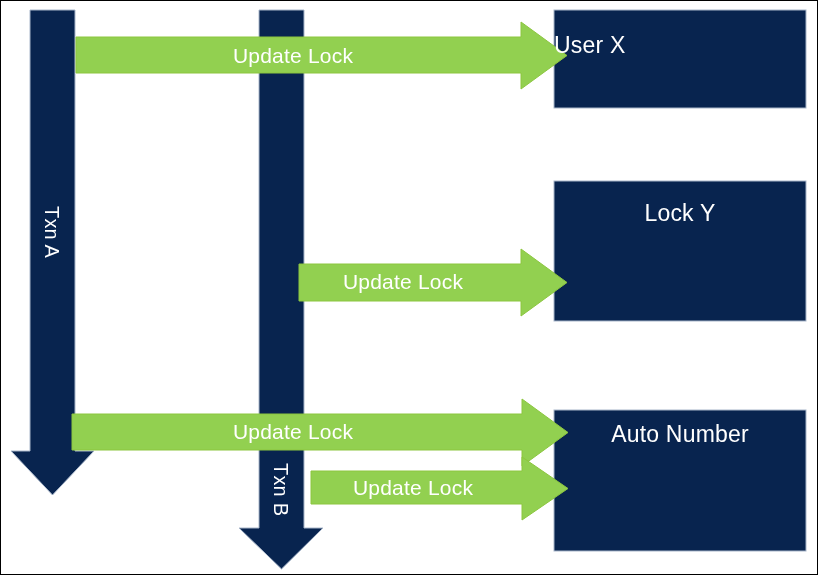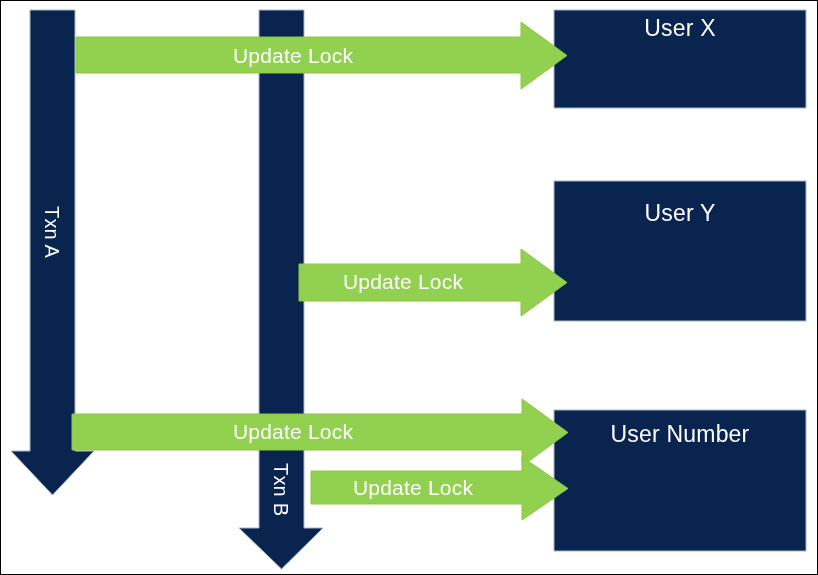--- a/index.html
+++ b/index.html
@@ -86,25 +86,25 @@
 
     <g>
       <polygon fill="#92d050" stroke="#8cc63f" stroke-width="1" points="310,470 521,470 521,456 567,487.5 521,519 521,503 310,503"></polygon>
     </g>
   </svg>
 
   <div class="lbl lane-label" style="left:62px; top:205px; transform: rotate(90deg);">Txn A</div>
 
   <div class="lbl lane-label" style="left:291px; top:462px; transform: rotate(90deg);">Txn B</div>
 
-  <div class="lbl box-label" style="left:553px; top:14px; width:252px; text-align:center;">User X</div>
+  <div class="lbl box-label" style="left:553px; top:31px; width:252px; ">User X</div>
 
-  <div class="lbl box-label" style="left:553px; top:199px; width:252px; text-align:center;">User Y</div>
+  <div class="lbl box-label" style="left:553px; top:199px; width:252px; text-align:center;">Lock Y</div>
 
-  <div class="lbl box-label" style="left:553px; top:420px; width:252px; text-align:center;">User Number</div>
+  <div class="lbl box-label" style="left:553px; top:420px; width:252px; text-align:center;">Auto Number</div>
 
   <div class="lbl arrow-label" style="left:232px; top:43px;">Update Lock</div>
 
   <div class="lbl arrow-label" style="left:342px; top:269px;">Update Lock</div>
 
   <div class="lbl arrow-label" style="left:232px; top:419px;">Update Lock</div>
 
   <div class="lbl arrow-label" style="left:352px; top:475px;">Update Lock</div>
 
 </div>

